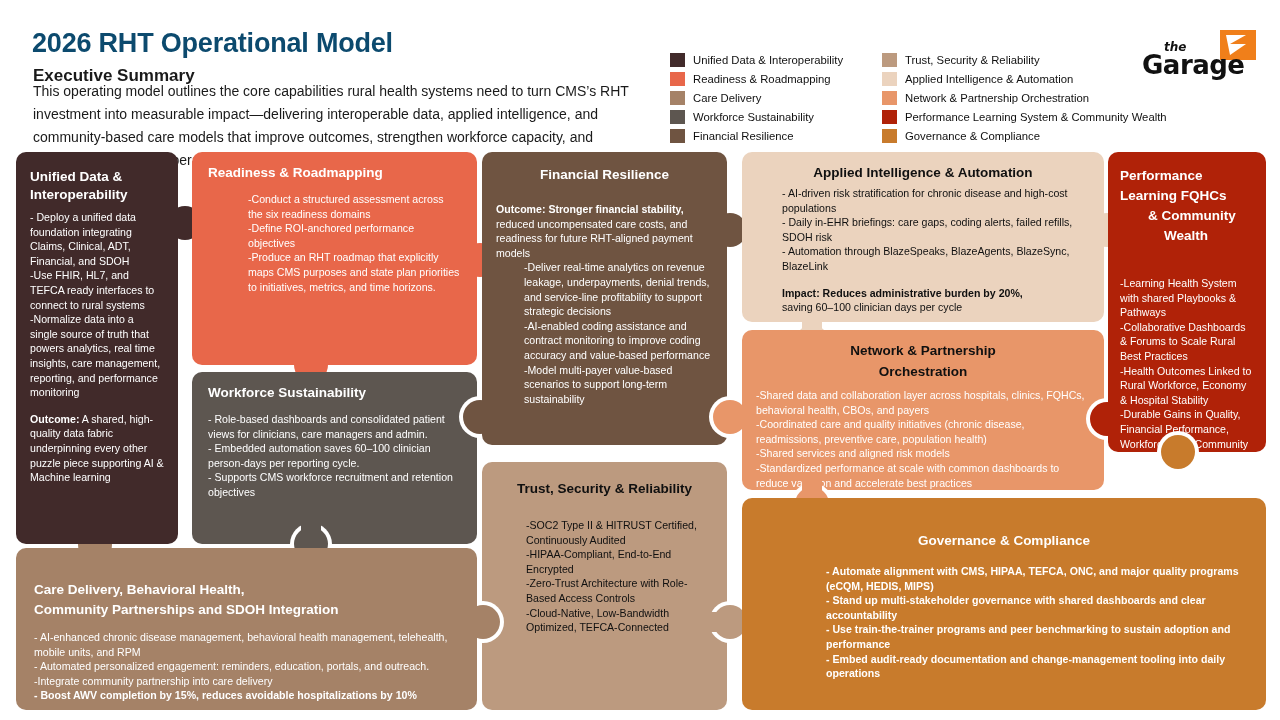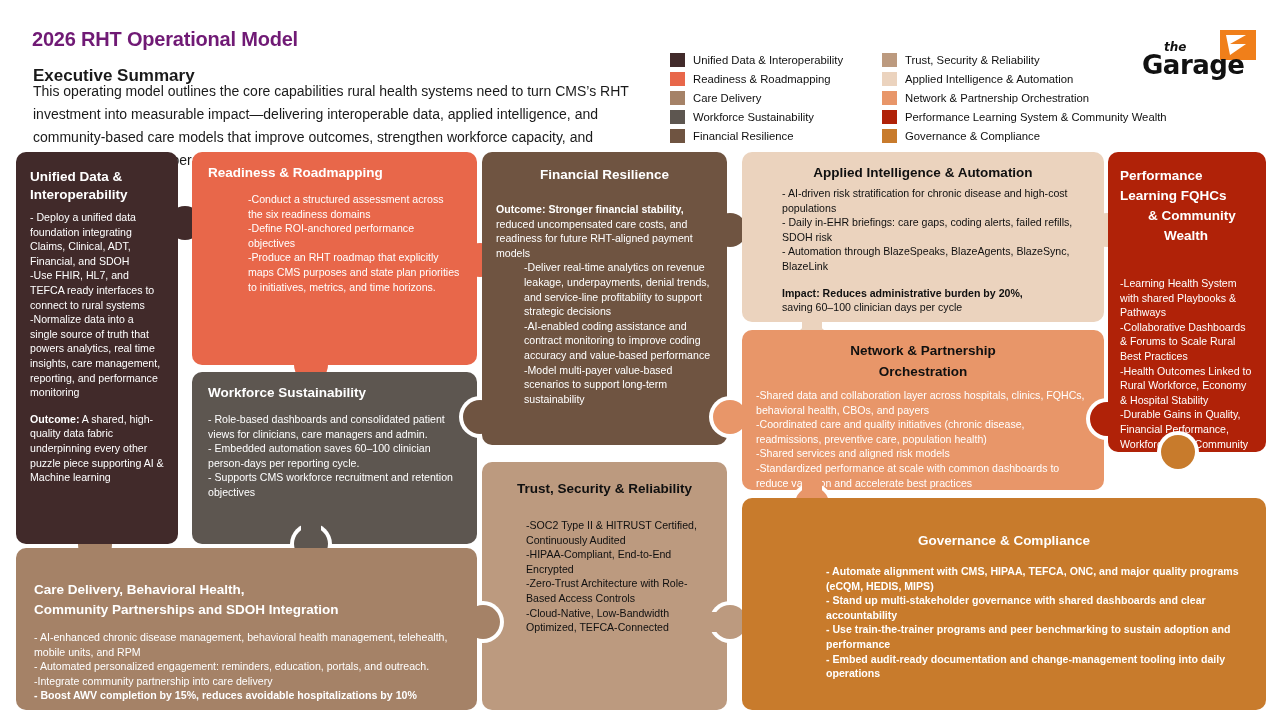--- a/index.html
+++ b/index.html
@@ -7,21 +7,21 @@
     width: 1280px; height: 720px;
     background: #ffffff;
     font-family: "Liberation Sans", sans-serif;
     overflow: hidden;
   }
   #stage { position: relative; width: 1280px; height: 720px; }
 
   
   .title {
     position: absolute; left: 32px; top: 28px;
-    font-size: 20px; font-weight: bold; color: #701a75;
+    font-size: 27px; font-weight: bold; color: #0c4a6e;
     letter-spacing: -0.2px;
   }
   .exec-head {
     position: absolute; left: 33px; top: 66px;
     font-size: 17px; font-weight: bold; color: #1a1a1a;
   }
   .exec-body {
     position: absolute; left: 33px; top: 80px; width: 600px;
     font-size: 14px; line-height: 23px; color: #1a1a1a;
   }

